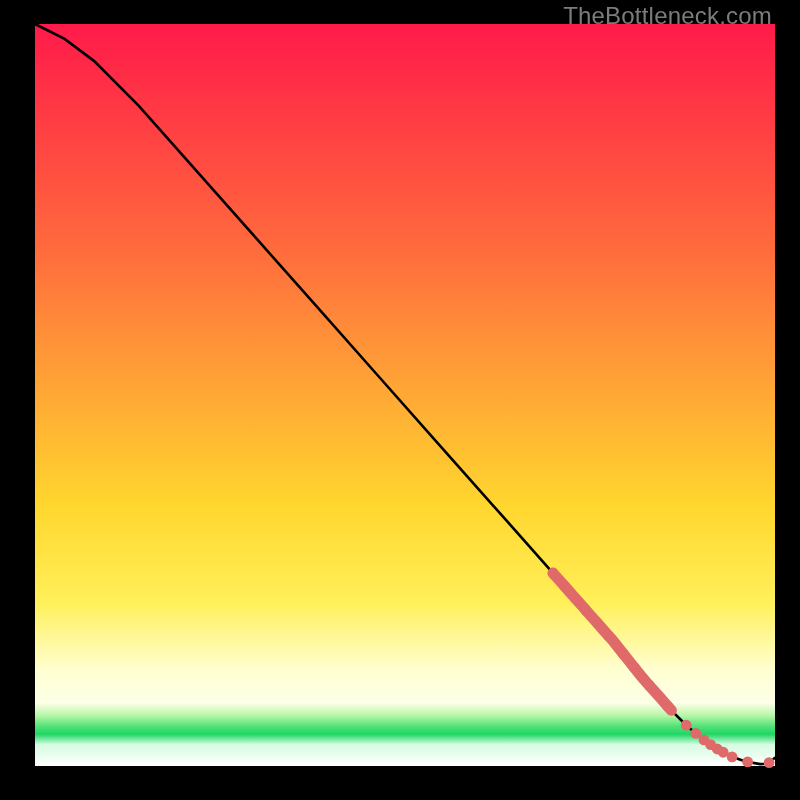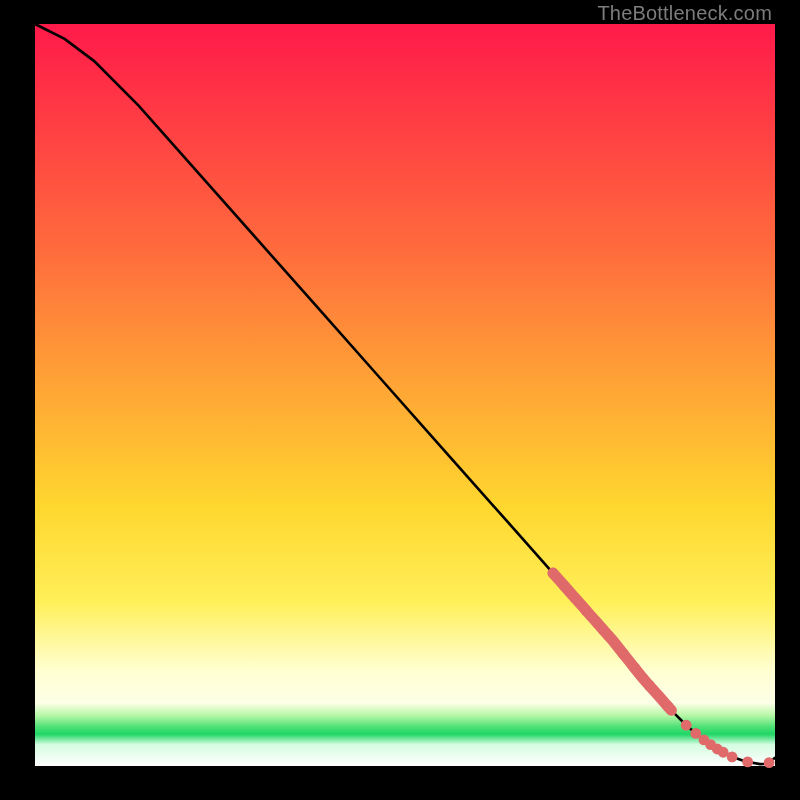--- a/index.html
+++ b/index.html
@@ -38,21 +38,21 @@
       #1ed664 95.7%,
       #d4fce0 97.1%,
       #ffffff 100%
     );
   }
   .credit {
     position: absolute;
     top: 2px;
     right: 28px;
     font-family: Arial, Helvetica, sans-serif;
-    font-size: 20px;
+    font-size: 24px;
     color: #7c7c7c;
     letter-spacing: 0.2px;
   }
   svg.overlay {
     position: absolute;
     left: 0;
     top: 0;
     width: 740px;
     height: 742px;
     overflow: visible;

